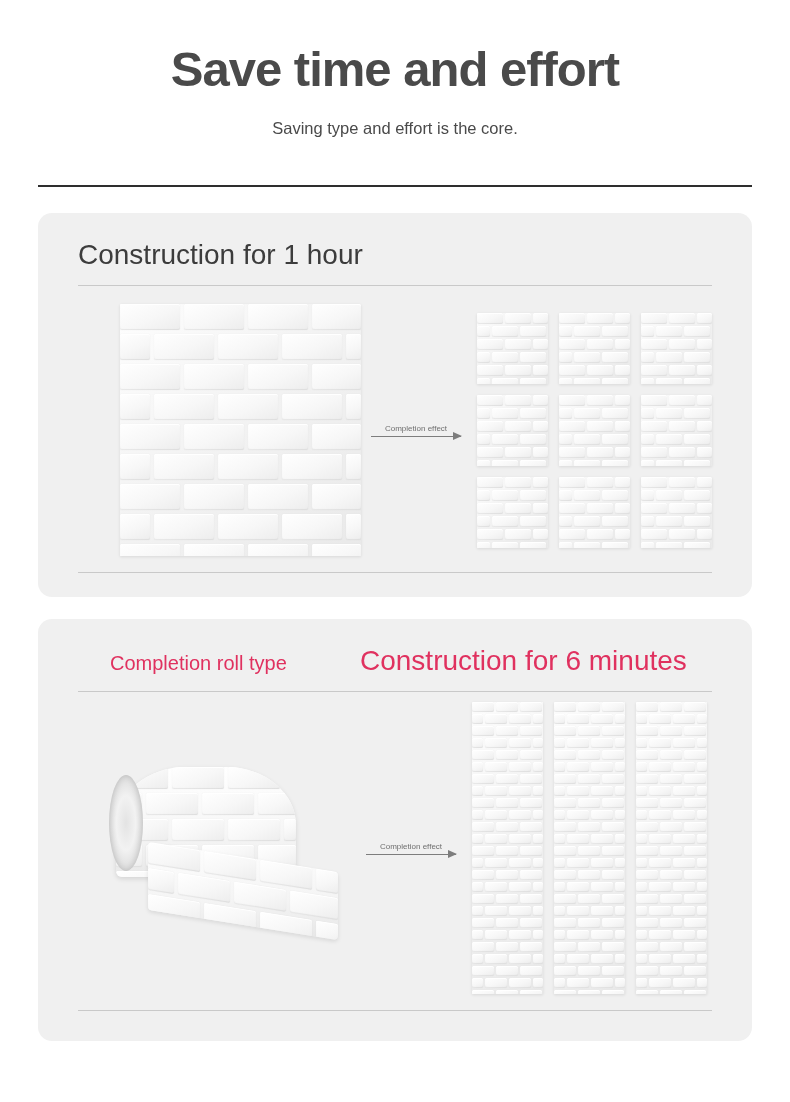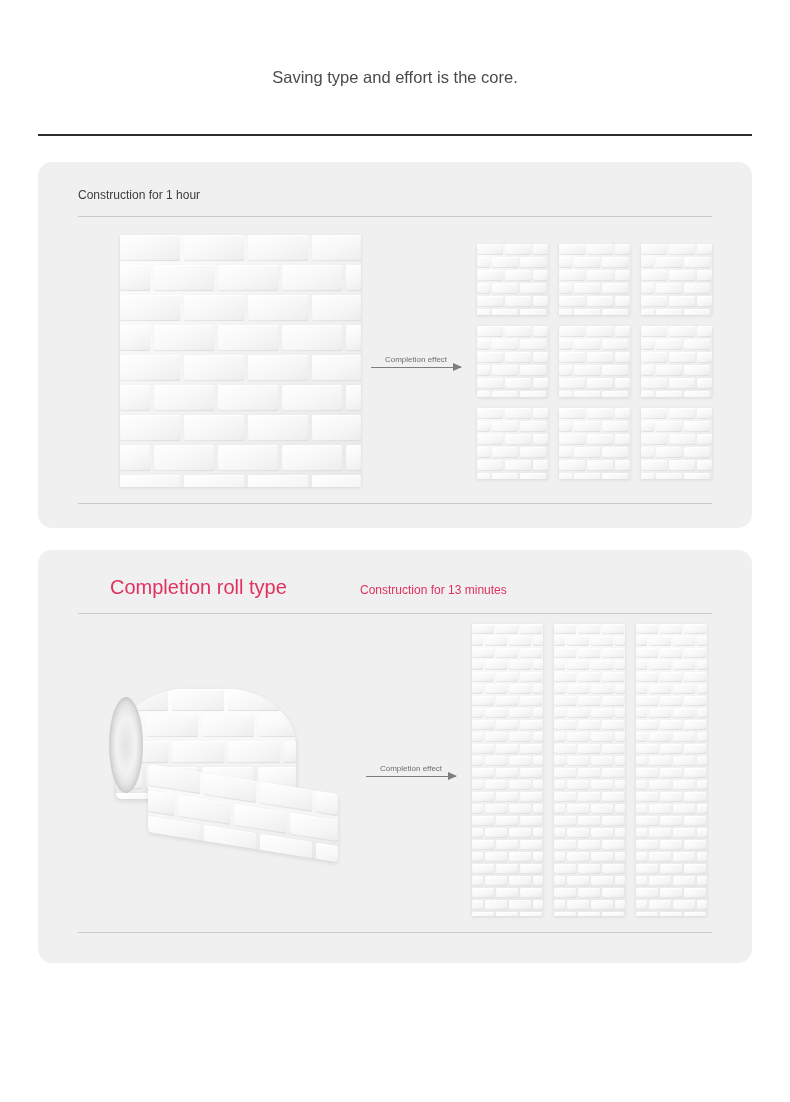--- a/index.html
+++ b/index.html
@@ -59,21 +59,21 @@
     display: flex;
     align-items: baseline;
   }
   .title-left {
     width: 300px;
     font-size: 20px;
     color: #3c3c3c;
     padding-left: 42px;
   }
   .title-right {
-    font-size: 12px;
+    font-size: 28px;
     color: #3c3c3c;
   }
   .panel-2 .title-left,
   .panel-2 .title-right { color: #e0315f; }
   .panel-2 .title-left { padding-left: 32px; width: 282px; }
 
   .rule {
     height: 1px;
     background: #c9c9c9;
     margin-top: 14px;
@@ -206,20 +206,21 @@
     margin-left: 6px;
   }
   .strip-grid .brick-panel { width: 71px; height: 292px; }
 
   .panel-2 .panel-body { margin-top: 10px; }
 </style>
 </head>
 <body>
 
 <div class="header">
+  <h1 class="headline">Save time and effort</h1>
   <div class="subhead">Saving type and effort is the core.</div>
 </div>
 <div class="divider"></div>
 
 <div class="panel panel-1">
   <div class="panel-titles">
     <div class="title-right">Construction for 1 hour</div>
   </div>
   <div class="rule"></div>
 
@@ -455,21 +456,21 @@
         </div>
       </div>
   </div>
 
   <div class="rule-bottom"></div>
 </div>
 
 <div class="panel panel-2">
   <div class="panel-titles">
     <div class="title-left">Completion roll type</div>
-    <div class="title-right">Construction for 13 minutes</div>
+    <div class="title-right">Construction for 6 minutes</div>
   </div>
   <div class="rule"></div>
 
   <div class="panel-body">
     <div class="roll-wrap">
       <div class="roll-body" id="rollBody">
           <div class="brk" style="left: 0px; top: 0px; width: 52px; height: 22px;"></div>
           <div class="brk" style="left: 56px; top: 0px; width: 52px; height: 22px;"></div>
           <div class="brk" style="left: 112px; top: 0px; width: 52px; height: 22px;"></div>
           <div class="brk" style="left: 168px; top: 0px; width: 12px; height: 22px;"></div>

